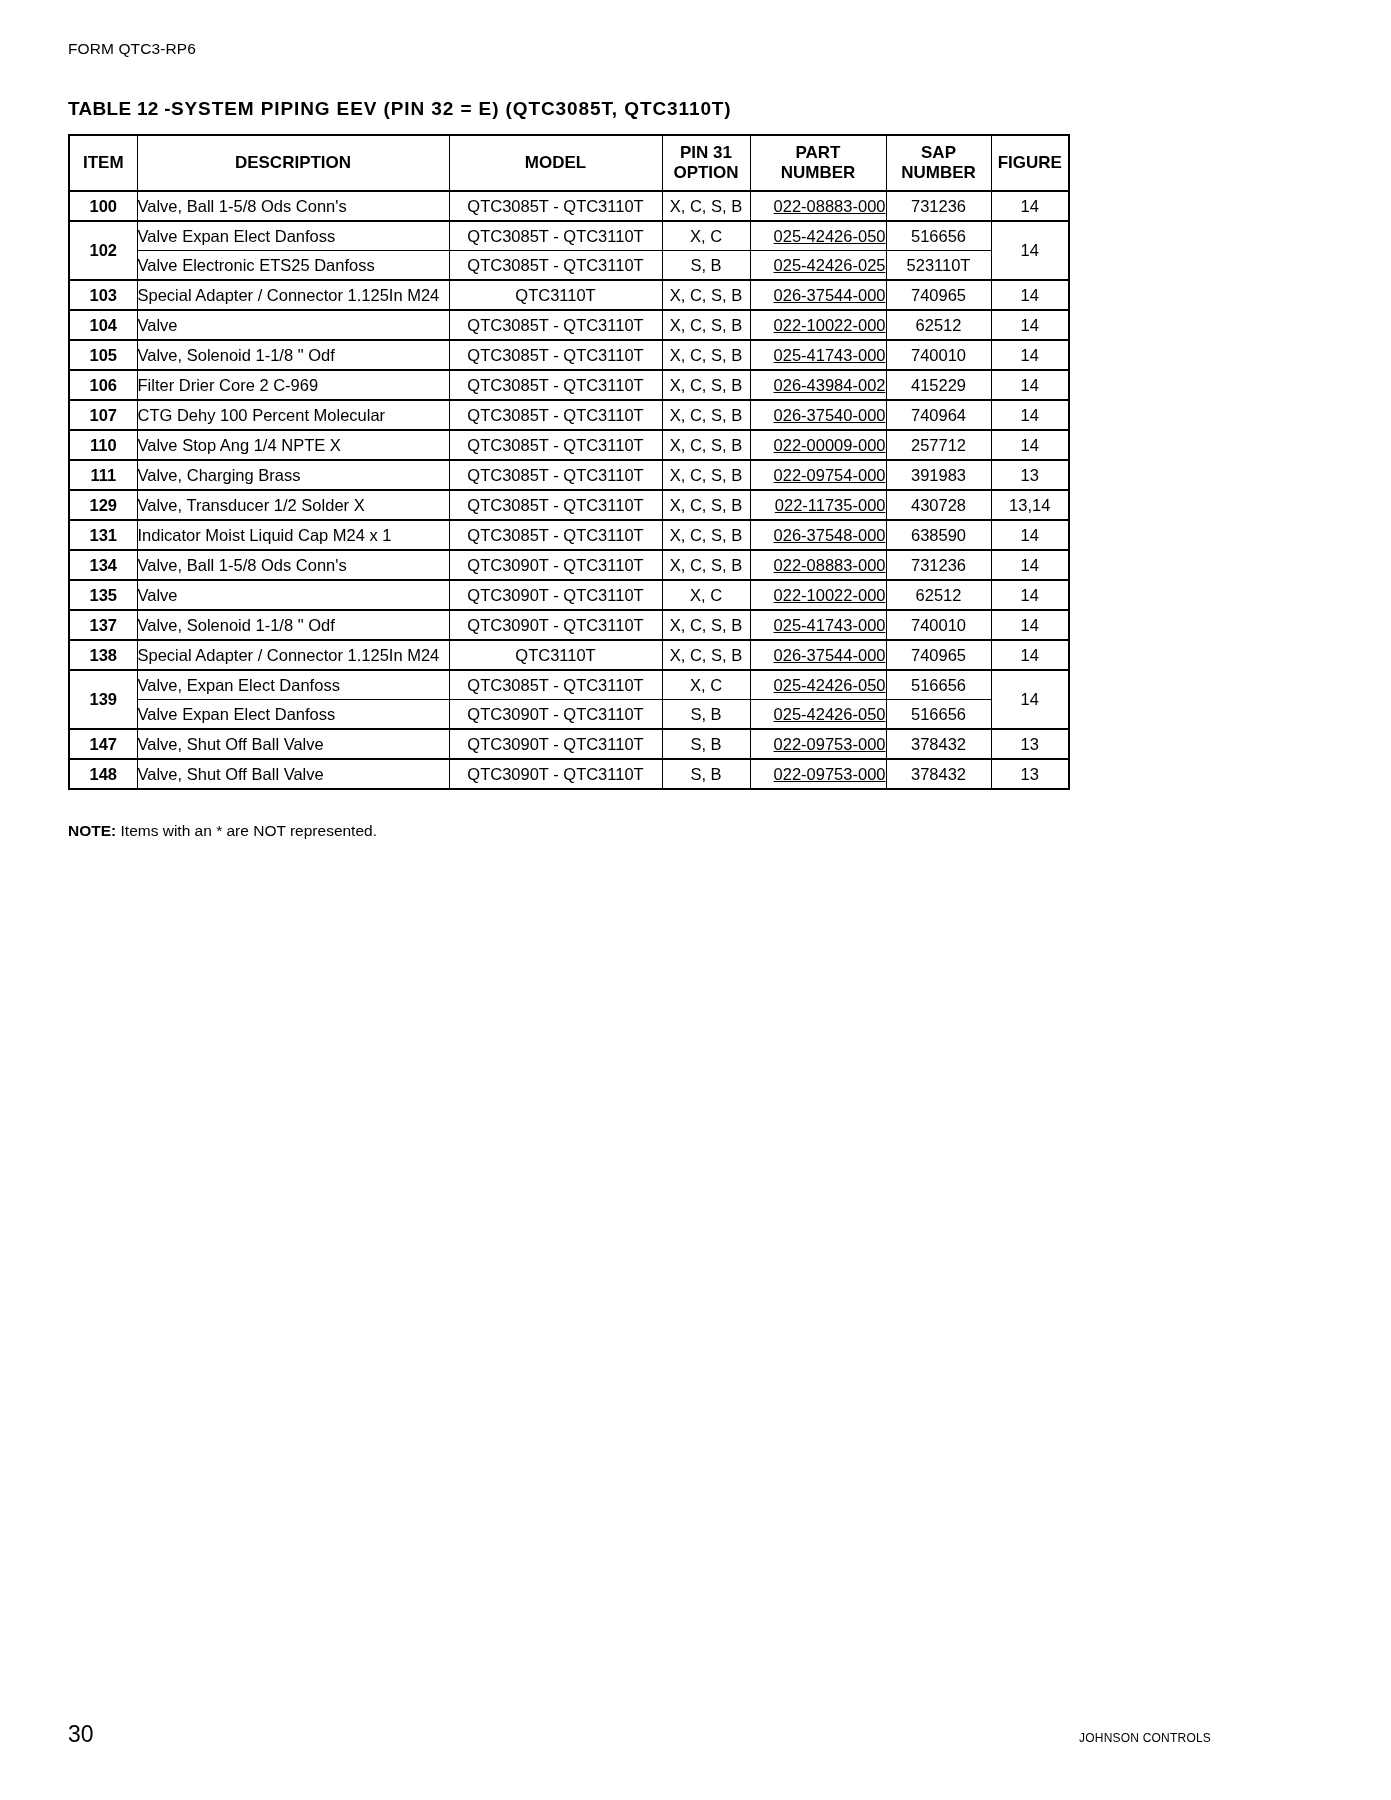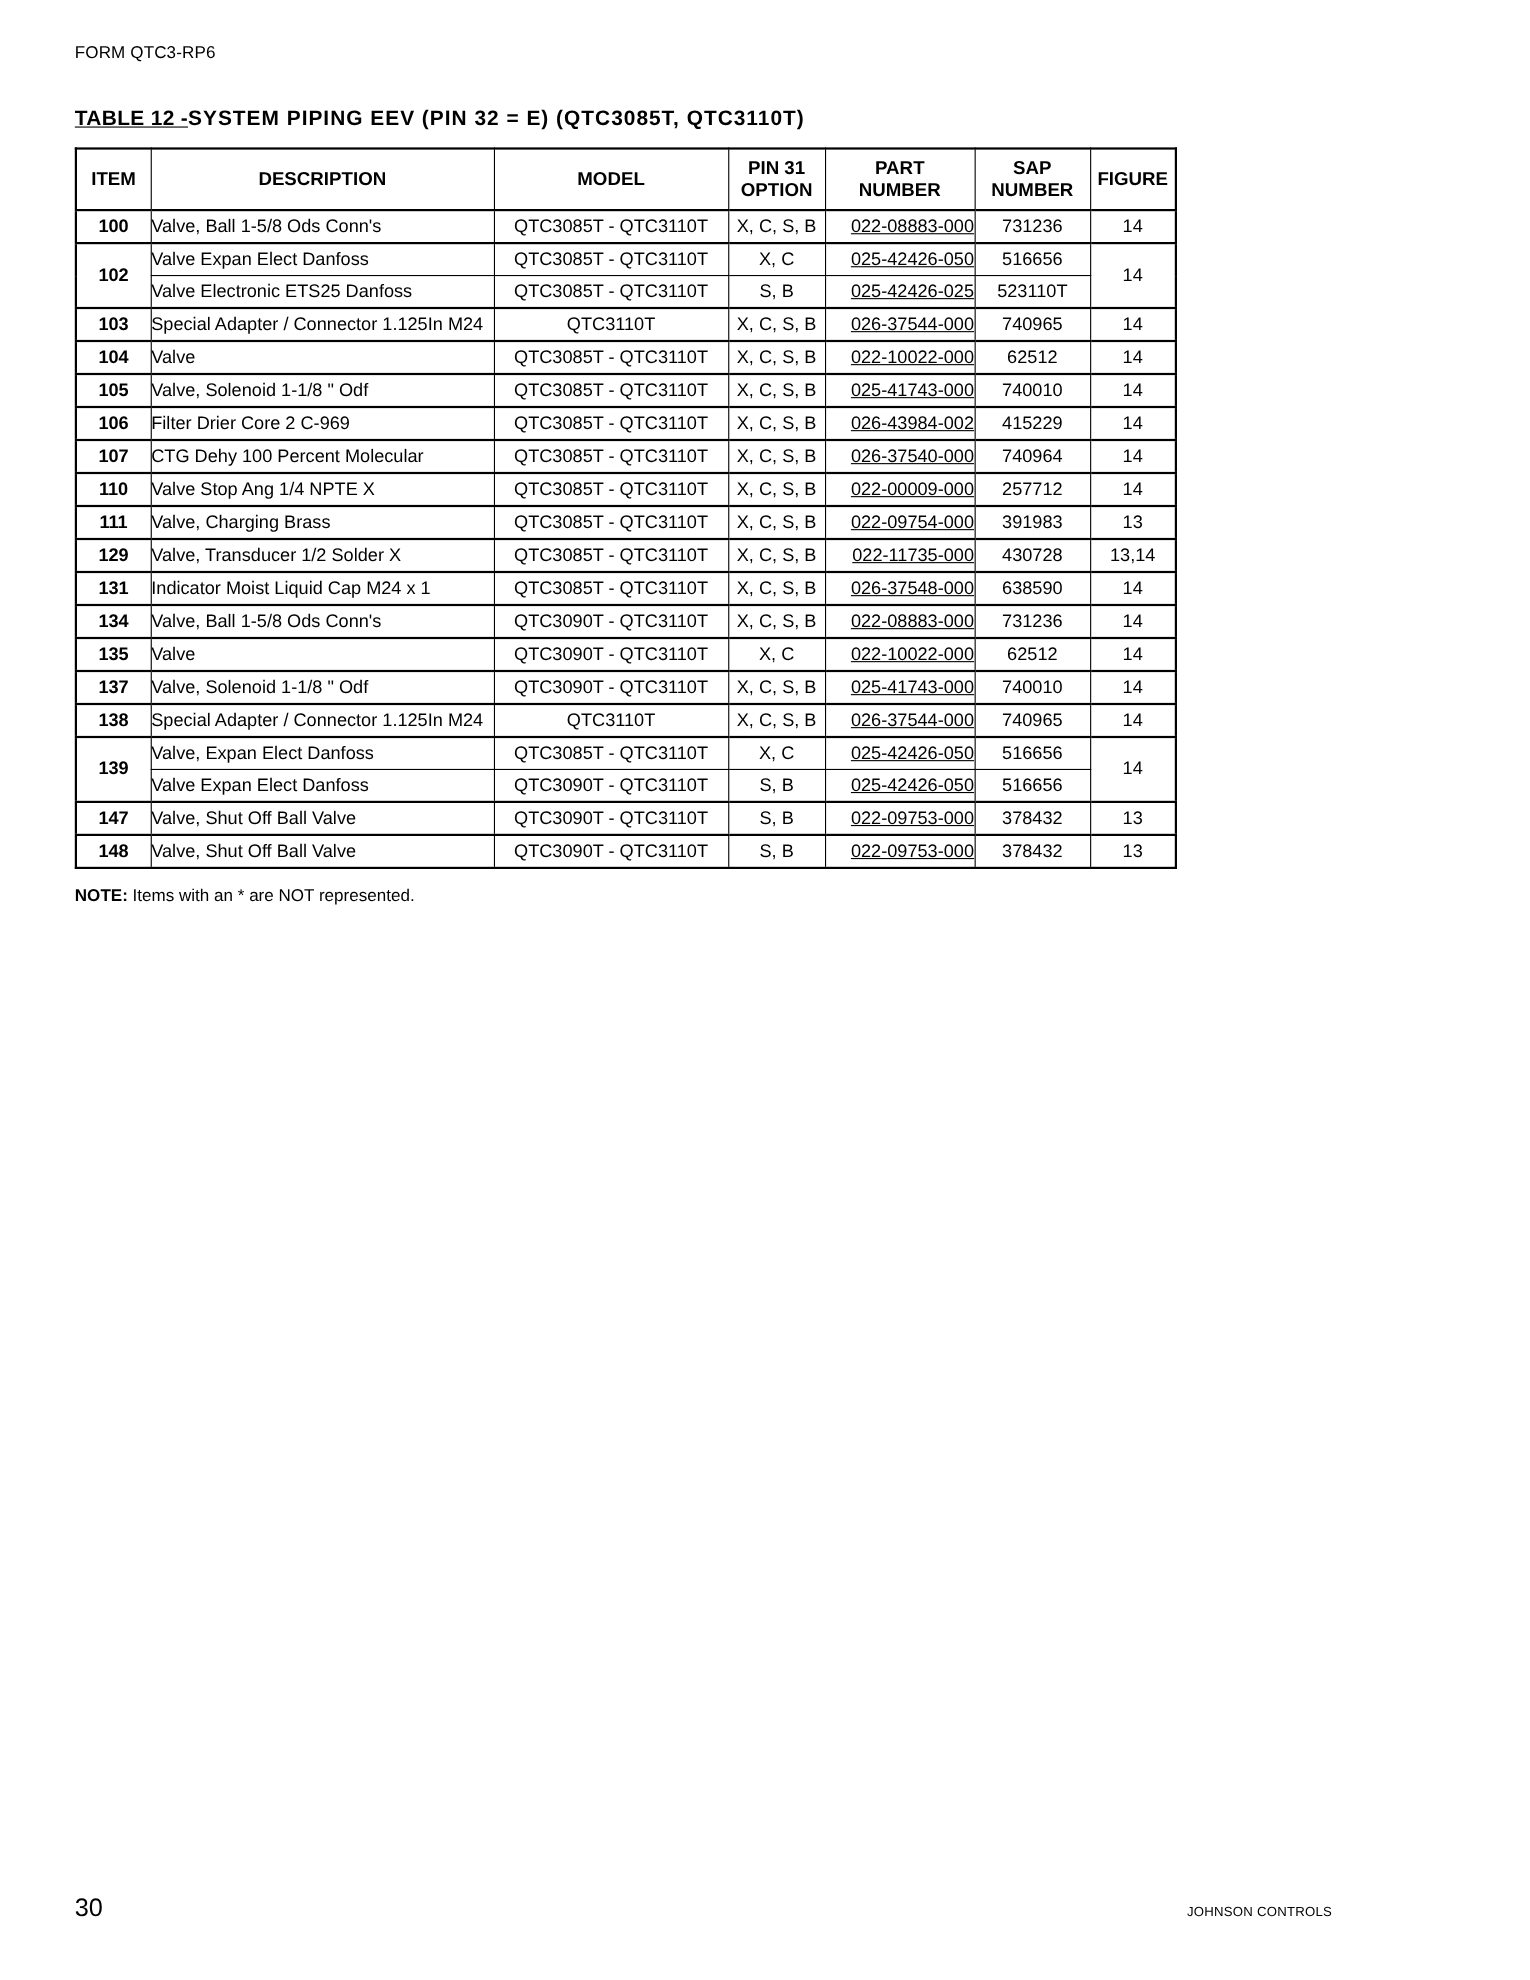--- a/index.html
+++ b/index.html
@@ -33,21 +33,20 @@
   }
   .table-title {
     margin-top: 38px;
     margin-bottom: 14px;
     font-size: 19px;
     letter-spacing: 0.3px;
     white-space: nowrap;
   }
   .table-title .tt-bold {
     font-weight: bold;
-    text-decoration: underline;
   }
   .table-title .tt-rest {
     font-weight: bold;
     letter-spacing: 0.9px;
     text-align: right;
   }
   table.parts {
     border-collapse: collapse;
     table-layout: fixed;
     width: 1000px;
@@ -102,21 +101,21 @@
     text-align: right;
     text-decoration: underline;
   }
   tr.rowline > td {
     height: 28px;
   }
   tr.group-first > td {
     border-top: 2.5px solid #000;
   }
   .note {
-    margin-top: 16px;
+    margin-top: 32px;
     font-size: 15.5px;
   }
   .note b {
     font-weight: bold;
   }
   .footer {
     position: absolute;
     left: 68px;
     right: 70px;
     bottom: 52px;

